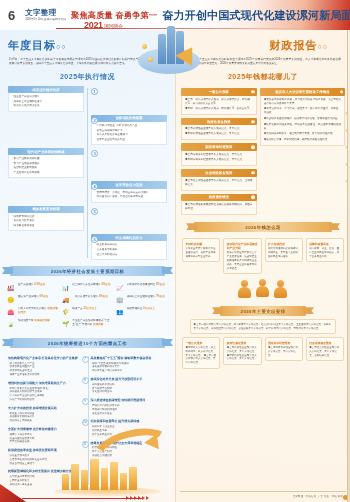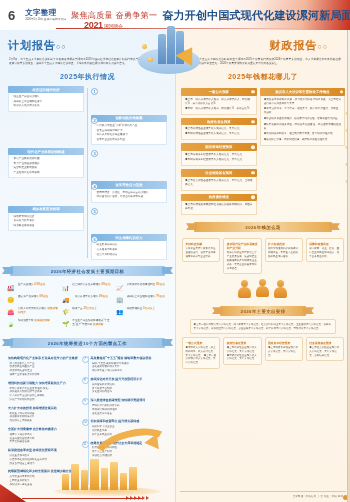--- a/index.html
+++ b/index.html
@@ -14,21 +14,21 @@
   .masthead {
     position: relative; height: 30px; width: 100%;
     background: linear-gradient(100deg,#ffffff 0%,#ffffff 55%,#fdece4 72%,#f2b79c 86%,#c9301f 100%);
     display: flex; align-items: center; padding: 0 4px 0 8px; gap: 5px;
   }
   .page-num { font-size: 13px; color: #444; font-weight: bold; line-height: 1; }
   .mast-div { width: 1px; height: 17px; background: #c0392b; }
   .nameplate { display: flex; flex-direction: column; justify-content: center; }
   .np-title { font-size: 7.5px; color: #1d4f8a; font-weight: bold; letter-spacing: .3px; }
   .np-sub { font-size: 2.6px; color: #555; line-height: 1.35; white-space: nowrap; }
-  .mast-slogan { font-size: 8.2px; font-weight: normal; color: #c0392b; letter-spacing: .2px; white-space: nowrap; }
+  .mast-slogan { font-size: 8.2px; font-weight: bold; color: #c0392b; letter-spacing: .2px; white-space: nowrap; }
   .mast-slogan2 { font-size: 11px; font-weight: bold; color: #1d4f8a; letter-spacing: .2px; white-space: nowrap; }
   .emblems { margin-left: auto; display: flex; gap: 2px; align-items: center; padding-right: 2px; }
   .emblem {
     width: 19px; height: 19px; border-radius: 50%;
     background: radial-gradient(circle at 42% 34%, #f6d98a 0 14%, #d4342a 16% 62%, #a8201a 64% 100%);
     border: 1px solid #e8c56a; position: relative;
   }
   .emblem.cppcc {
     background: radial-gradient(circle at 46% 40%, #e9f3fb 0 20%, #2e6fb0 22% 46%, #d4342a 48% 100%);
   }
@@ -289,21 +289,21 @@
   <div class="mast-rule"></div>
   <div class="year-badge">
     <span>2021</span><span class="yb-sub">漯河两会</span>
   </div>
 
   <div class="body-wrap">
 
     <div class="col-left">
 
       <div class="panel-head">
-        <span class="panel-title pt-blue">计划报告</span><span class="panel-title pt-blue pt-dots">○○</span>
+        <span class="panel-title pt-blue">年度目标</span><span class="panel-title pt-blue pt-dots">○○</span>
       </div>
 
       <div class="lead-para">2月9日，市十五届人大四次会议听取了市发展改革委关于漯河市2025年国民经济和社会发展计划执行情况与2026年国民经济和社会发展计划草案的报告，提请市十五届人大四次会议审查，并请市政协各位委员和列席人员提出意见。</div>
 
       <div class="sec-title st-blue">2025年执行情况</div>
 
       <div class="timeline" id="tl">
           <div class="tl-row">
             <div class="tl-node">1</div>
             <div class="tl-card">

